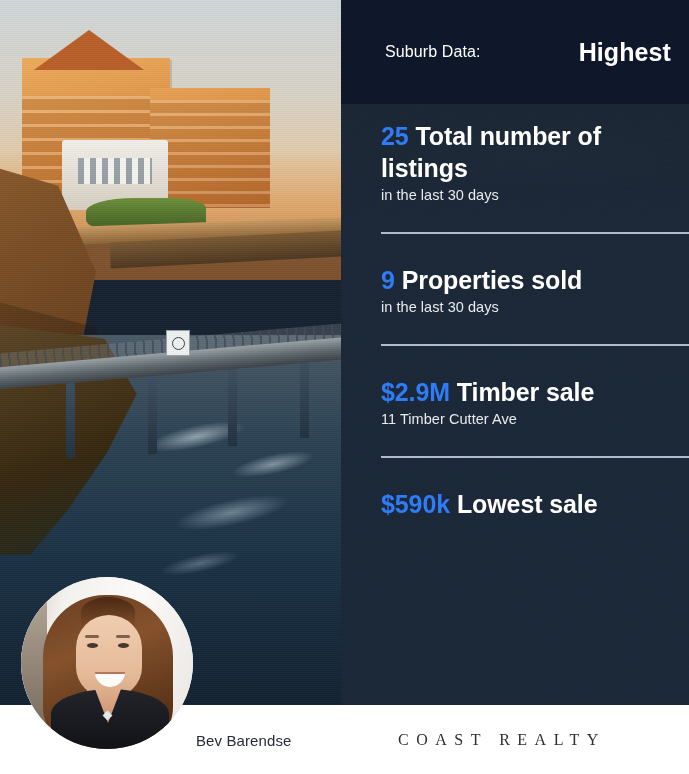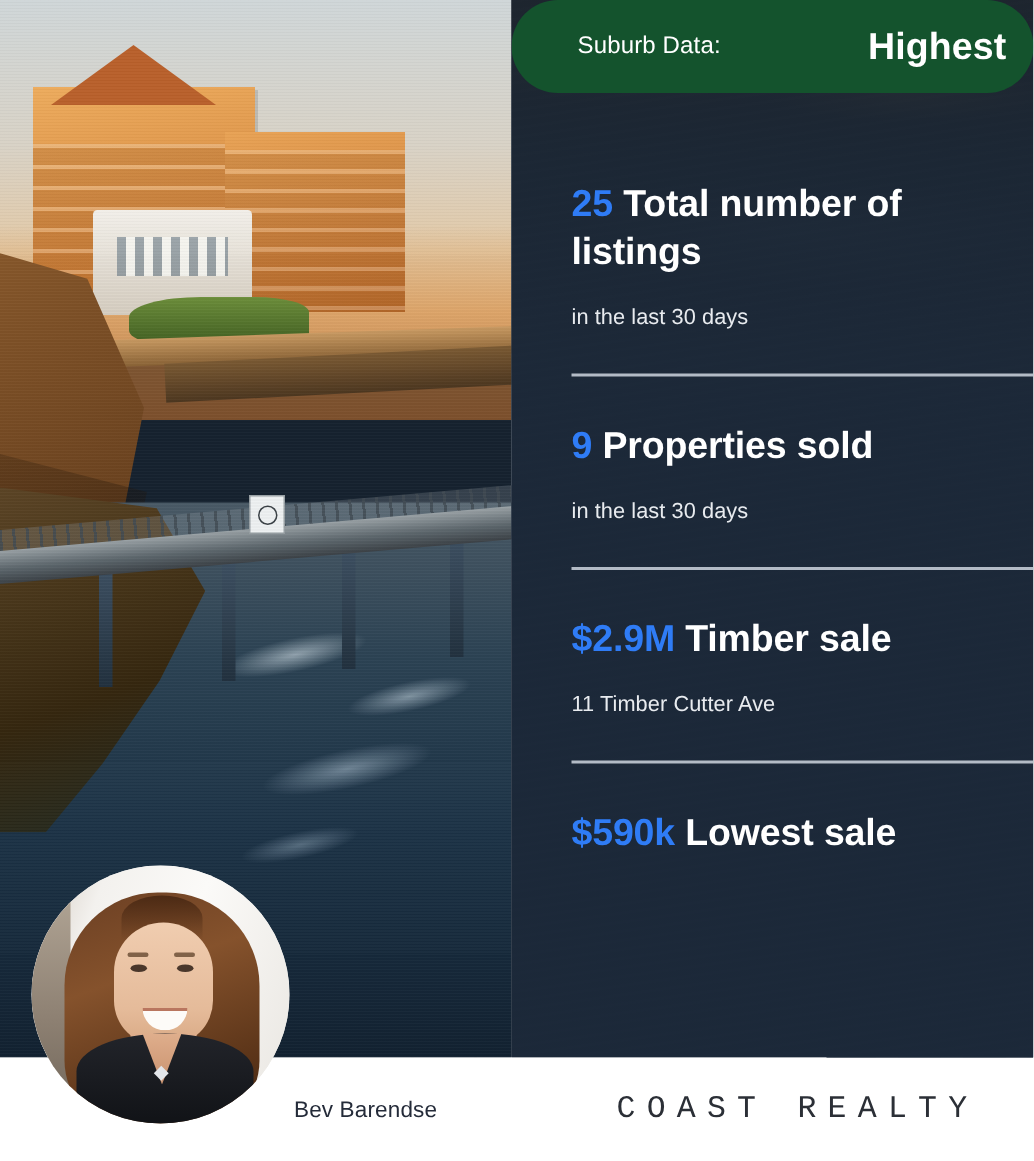--- a/index.html
+++ b/index.html
@@ -223,27 +223,26 @@
   }
   .right-overlay {
     position: absolute;
     inset: 0;
     background: linear-gradient(180deg, rgba(22,32,45,0.80) 0%, rgba(27,39,55,0.86) 35%, rgba(28,41,58,0.90) 100%);
   }
 
   .panel-header {
     position: absolute;
     left: 0; top: 0;
-    width: 348px; height: 62px;
-    background: #14532d;
+    width: 348px; height: 104px;
+    background: #0f172a;
     display: flex;
     align-items: center;
     box-sizing: border-box;
     padding: 0 18px 0 44px;
-    border-radius: 31px;
   }
   .panel-header-label {
     color: #ffffff;
     font-size: 16px;
     font-weight: 400;
     letter-spacing: 0.1px;
     white-space: nowrap;
   }
   .panel-header-suburb {
     color: #ffffff;
@@ -272,21 +271,21 @@
     margin: 0;
     letter-spacing: -0.1px;
   }
   .stat-value {
     color: #2f7cf6;
   }
   .stat-sub {
     font-size: 14.5px;
     font-weight: 400;
     color: #e8ebef;
-    margin-top: 20px;
+    margin-top: 3px;
     letter-spacing: 0.05px;
   }
   .divider {
     height: 2px;
     background: #b3bbc6;
     margin: 29px 0 0 0;
   }
   .stat-gap {
     height: 30px;
   }
@@ -308,27 +307,26 @@
     font-size: 15px;
     color: #242b39;
     letter-spacing: 0.1px;
     white-space: nowrap;
   }
   .brand-logo {
     position: absolute;
     left: 398px;
     top: 50%;
     transform: translateY(-50%);
-    font-family: Liberation Mono, monospace;
-    font-size: 21px;
+    font-family: Liberation Serif, serif;
+    font-size: 16px;
     font-weight: 400;
     color: #2b2f36;
     letter-spacing: 7.5px;
     white-space: nowrap;
-    margin-left: 13px;
   }
 
   
   .avatar {
     position: absolute;
     left: 21px;
     top: 577px;
     width: 172px;
     height: 172px;
     border-radius: 50%;

